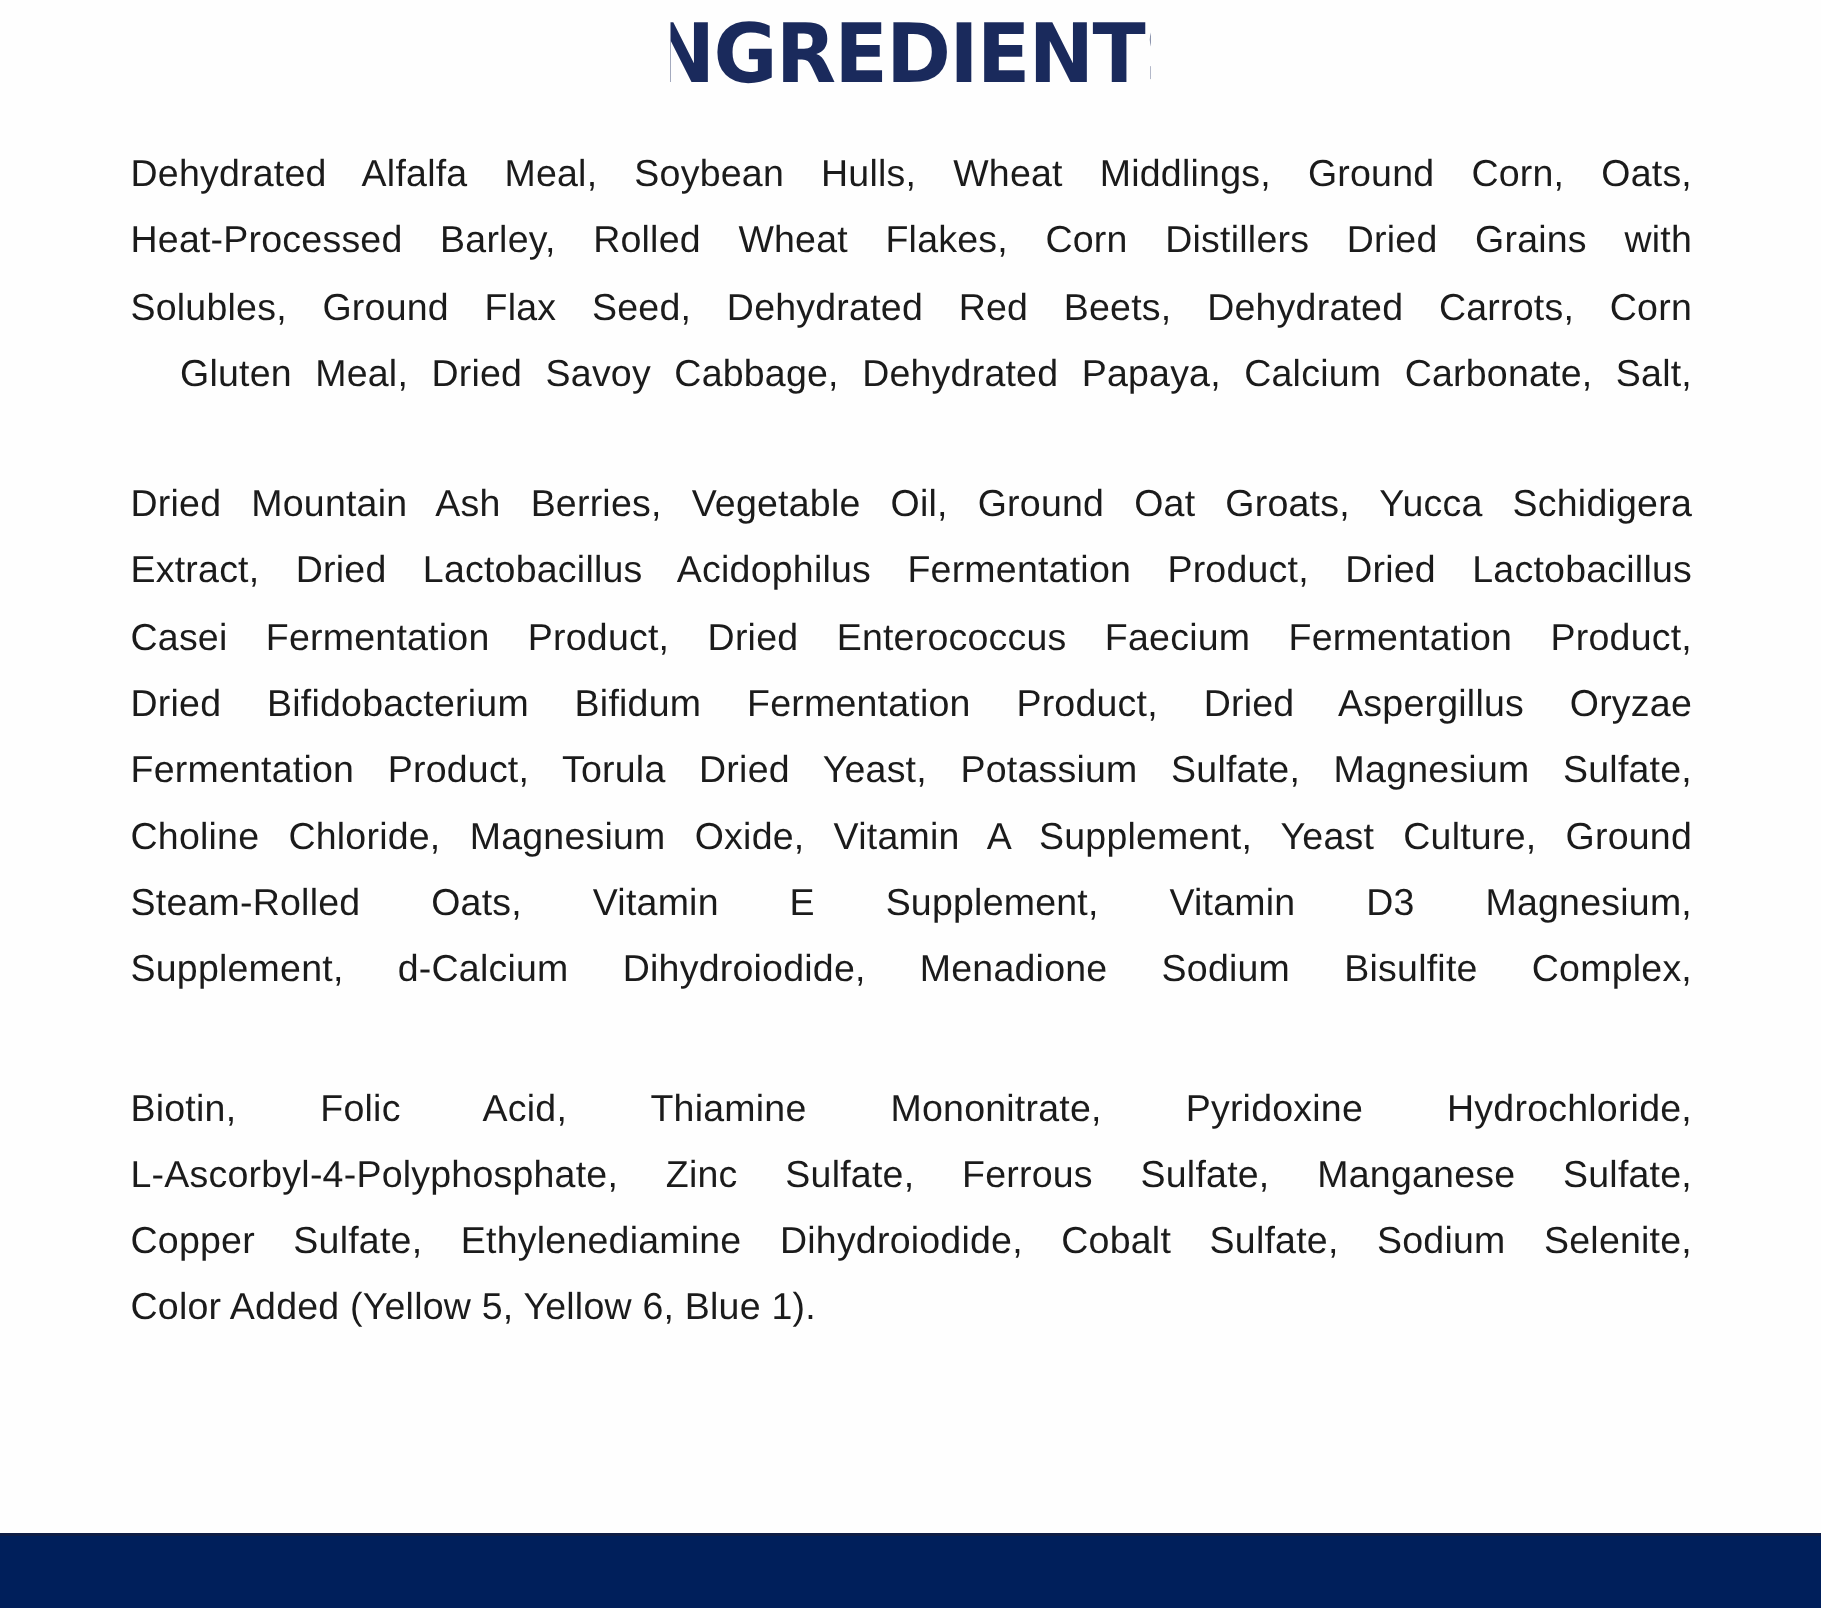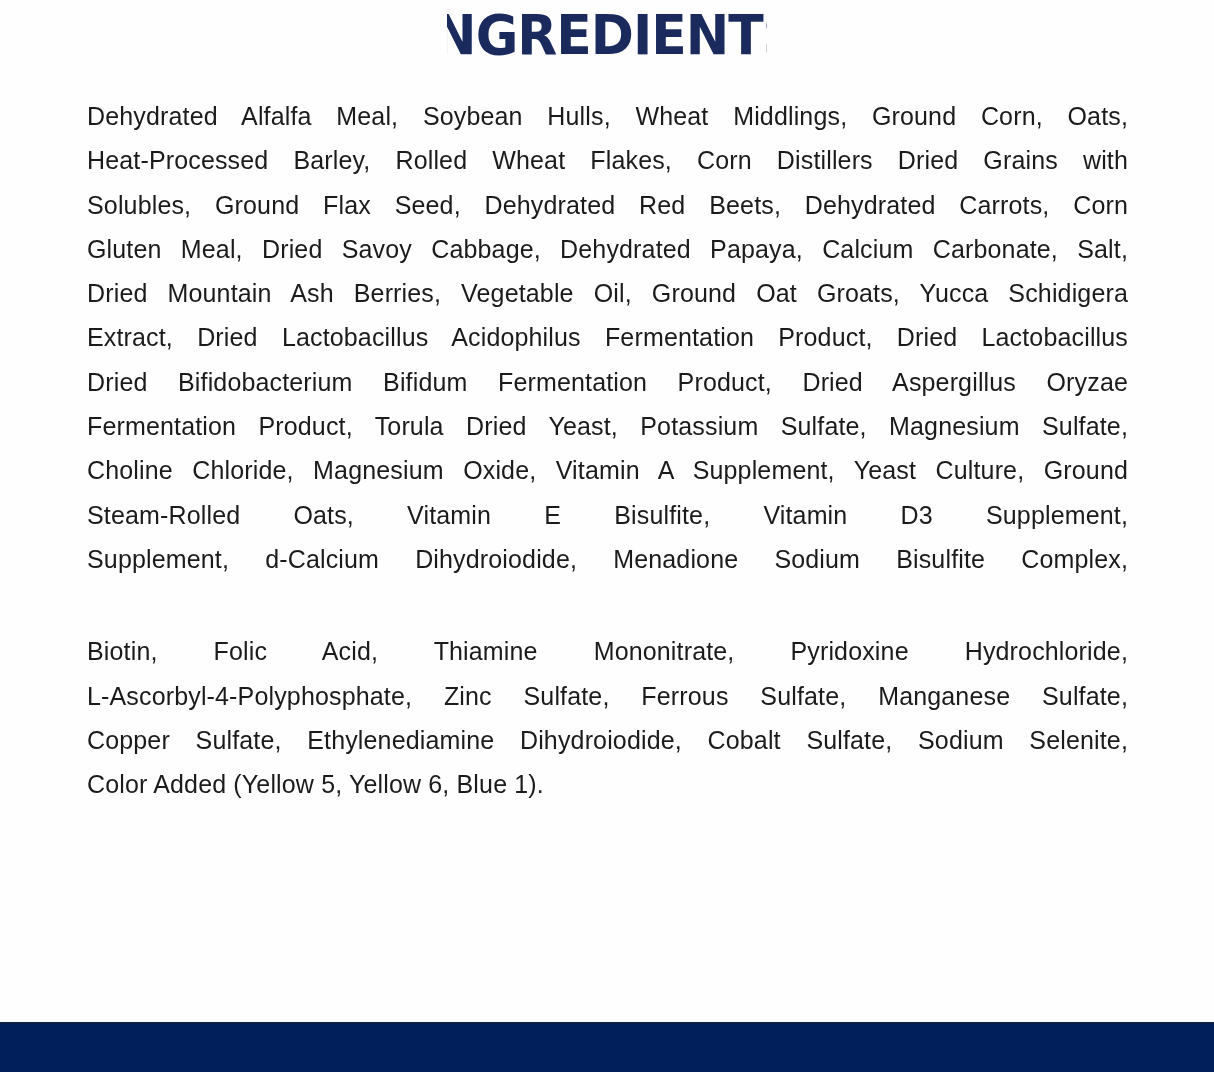--- a/index.html
+++ b/index.html
@@ -63,27 +63,28 @@
 <div class="title">
   <svg width="320" height="62" viewBox="0 0 320 62">
     <text x="160" y="50" text-anchor="middle" font-family="'DejaVu Sans', sans-serif" font-size="52" font-weight="bold" letter-spacing="-1" fill="#1a2a5c" transform="scale(1,1.05)">INGREDIENTS</text>
   </svg>
 </div>
 
 <div class="ingredients" style="color: rgb(27, 27, 27);">
   <span class="line" style="text-align: left; display: block; word-spacing: 0px;">Dehydrated Alfalfa Meal, Soybean Hulls, Wheat Middlings, Ground Corn, Oats,</span>
   <span class="line" style="text-align: left; display: block; word-spacing: 0px;">Heat-Processed Barley, Rolled Wheat Flakes, Corn Distillers Dried Grains with</span>
   <span class="line" style="text-align: left; display: block; word-spacing: 0px;">Solubles, Ground Flax Seed, Dehydrated Red Beets, Dehydrated Carrots, Corn</span>
-  <span class="line" style="text-align: right; display: block; word-spacing: 0px;">Gluten Meal, Dried Savoy Cabbage, Dehydrated Papaya, Calcium Carbonate, Salt,</span>
-  <span class="line" style="text-align: left; display: block; word-spacing: 0px;">Dried Mountain Ash Berries, Vegetable Oil, Ground Oat Groats, Yucca Schidigera</span>
+  <span class="line" style="text-align: right; display: block; word-spacing: 0px; margin-left: 33px;">Gluten Meal, Dried Savoy Cabbage, Dehydrated Papaya, Calcium Carbonate, Salt,</span>
+  <span class="line" style="text-align: left; display: block; word-spacing: 0px; margin-top: 43px;">Dried Mountain Ash Berries, Vegetable Oil, Ground Oat Groats, Yucca Schidigera</span>
   <span class="line" style="text-align: left; display: block; word-spacing: 0px;">Extract, Dried Lactobacillus Acidophilus Fermentation Product, Dried Lactobacillus</span>
+  <span class="line" style="text-align: left; display: block; word-spacing: 0px;">Casei Fermentation Product, Dried Enterococcus Faecium Fermentation Product,</span>
   <span class="line" style="text-align: left; display: block; word-spacing: 0px;">Dried Bifidobacterium Bifidum Fermentation Product, Dried Aspergillus Oryzae</span>
   <span class="line" style="text-align: left; display: block; word-spacing: 0px;">Fermentation Product, Torula Dried Yeast, Potassium Sulfate, Magnesium Sulfate,</span>
   <span class="line" style="text-align: right; display: block; word-spacing: 0px;">Choline Chloride, Magnesium Oxide, Vitamin A Supplement, Yeast Culture, Ground</span>
-  <span class="line" style="text-align: left; display: block; word-spacing: 0px;">Steam-Rolled Oats, Vitamin E Bisulfite, Vitamin D3 Supplement,</span>
+  <span class="line" style="text-align: left; display: block; word-spacing: 0px;">Steam-Rolled Oats, Vitamin E Supplement, Vitamin D3 Magnesium,</span>
   <span class="line" style="text-align: left; display: block; word-spacing: 0px;">Supplement, d-Calcium Dihydroiodide, Menadione Sodium Bisulfite Complex,</span>
   <span class="line" style="text-align: left; display: block; word-spacing: 0px; margin-top: 48px;">Biotin, Folic Acid, Thiamine Mononitrate, Pyridoxine Hydrochloride,</span>
   <span class="line" style="text-align: left; display: block; word-spacing: 0px;">L-Ascorbyl-4-Polyphosphate, Zinc Sulfate, Ferrous Sulfate, Manganese Sulfate,</span>
   <span class="line" style="text-align: left; display: block; word-spacing: 0px;">Copper Sulfate, Ethylenediamine Dihydroiodide, Cobalt Sulfate, Sodium Selenite,</span>
   <span class="line last">Color Added (Yellow 5, Yellow 6, Blue 1).</span>
 </div>
 
 <div class="footer-band" style="background: rgb(0, 31, 91);"></div>
 
 </body></html>

